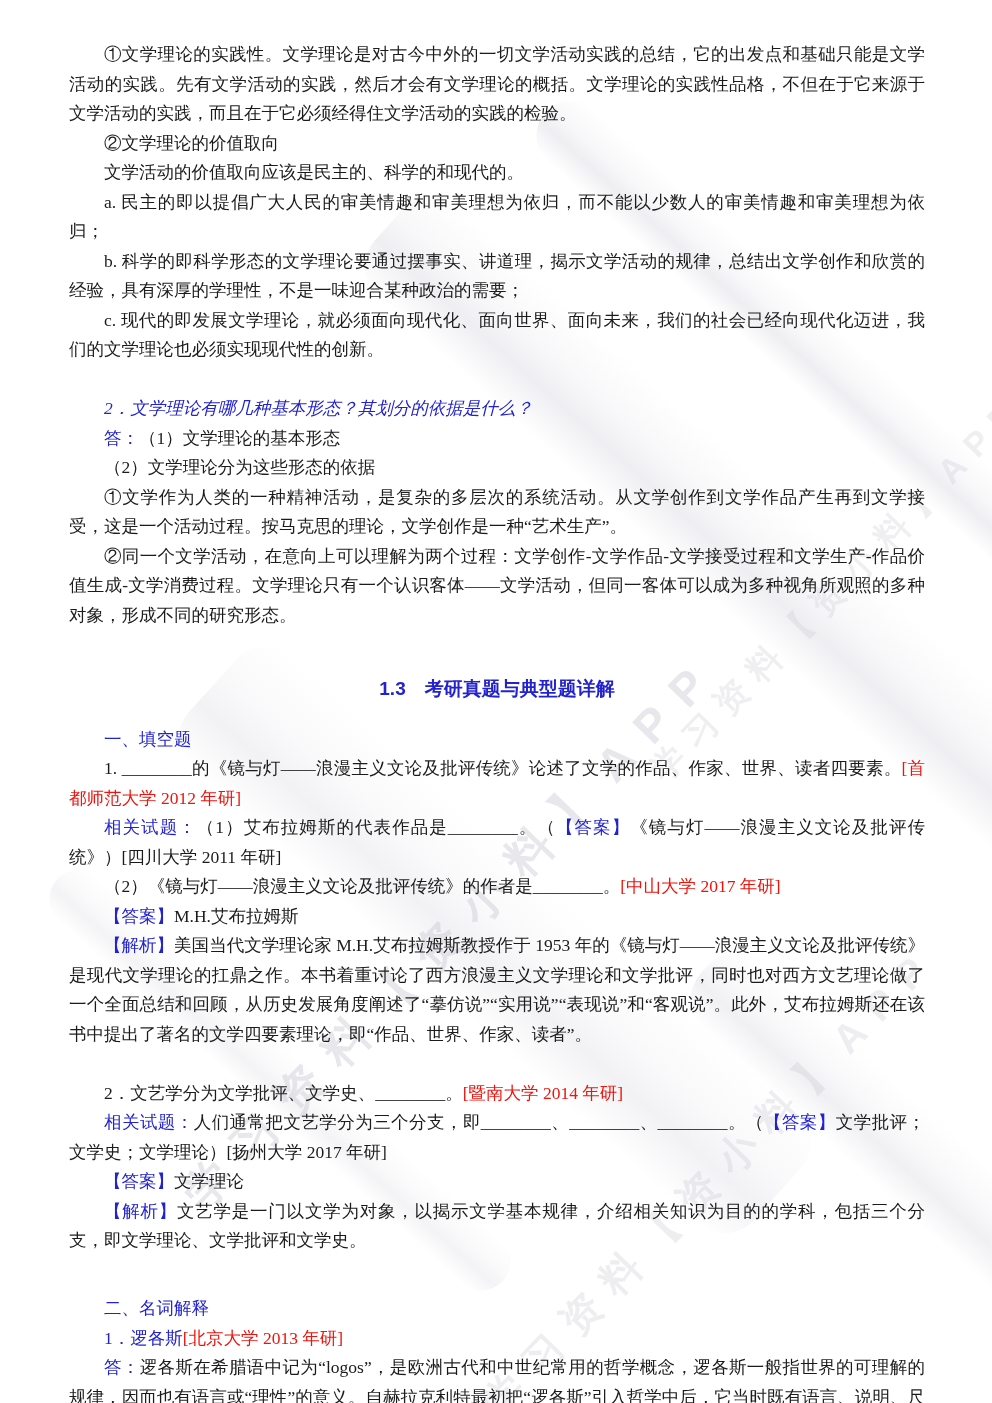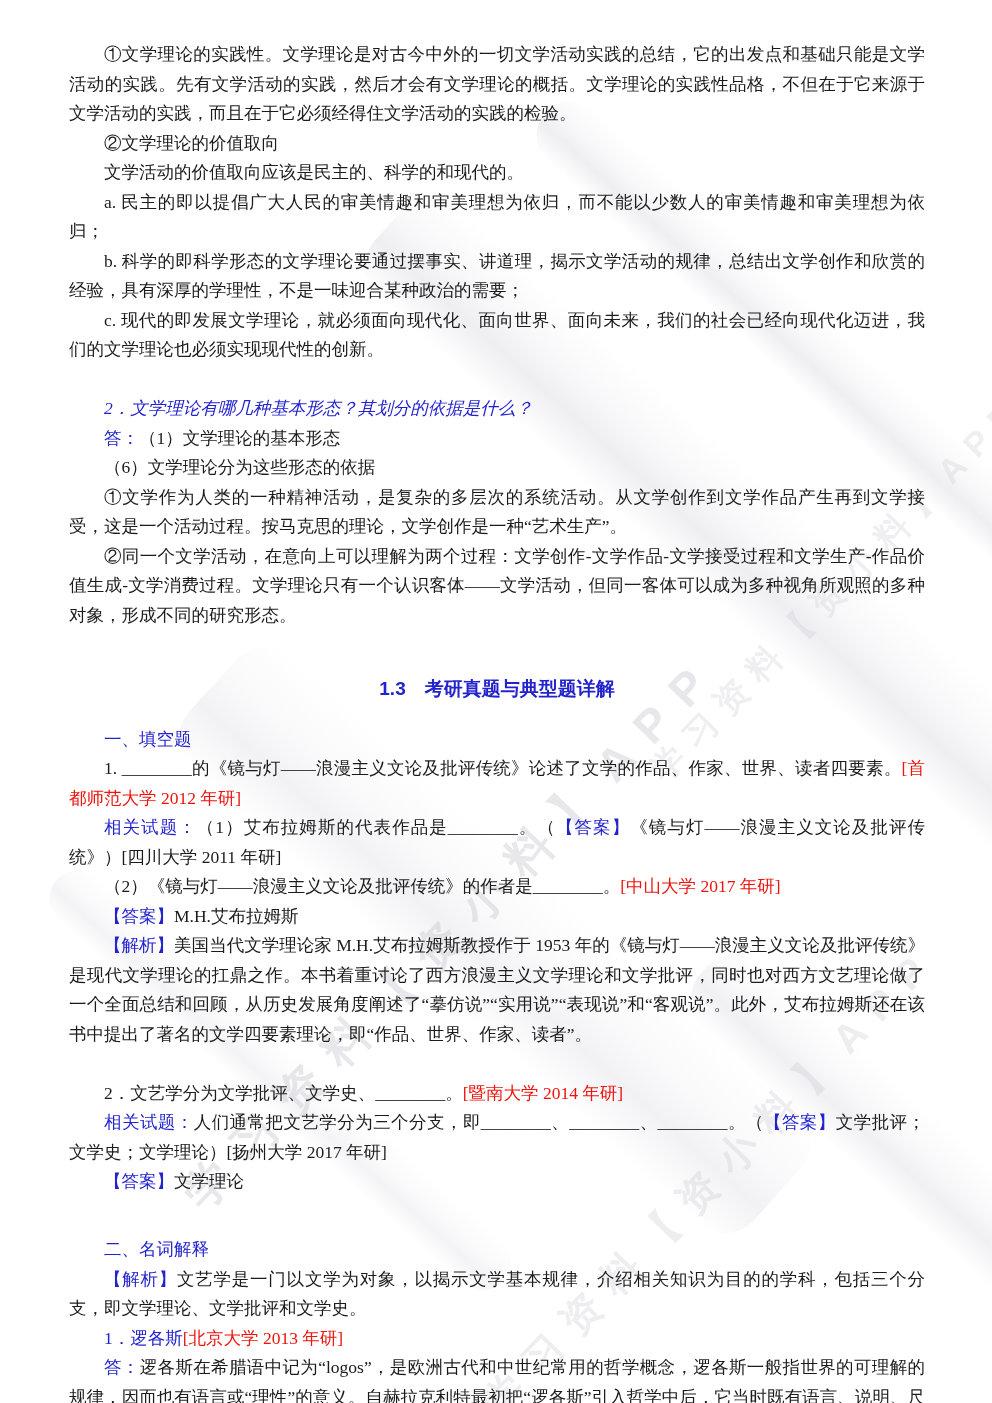--- a/index.html
+++ b/index.html
@@ -74,32 +74,32 @@
 
   <main class="content">
       <p><span class="seg-black">①文学理论的实践性。文学理论是对古今中外的一切文学活动实践的总结，它的出发点和基础只能是文学活动的实践。先有文学活动的实践，然后才会有文学理论的概括。文学理论的实践性品格，不但在于它来源于文学活动的实践，而且在于它必须经得住文学活动的实践的检验。</span></p>
       <p><span class="seg-black">②文学理论的价值取向</span></p>
       <p><span class="seg-black">文学活动的价值取向应该是民主的、科学的和现代的。</span></p>
       <p><span class="seg-black">a. 民主的即以提倡广大人民的审美情趣和审美理想为依归，而不能以少数人的审美情趣和审美理想为依归；</span></p>
       <p><span class="seg-black">b. 科学的即科学形态的文学理论要通过摆事实、讲道理，揭示文学活动的规律，总结出文学创作和欣赏的经验，具有深厚的学理性，不是一味迎合某种政治的需要；</span></p>
       <p><span class="seg-black">c. 现代的即发展文学理论，就必须面向现代化、面向世界、面向未来，我们的社会已经向现代化迈进，我们的文学理论也必须实现现代性的创新。</span></p>
       <p style="margin-top: 29.5px; font-style: italic;"><span class="seg-blue">2．文学理论有哪几种基本形态？其划分的依据是什么？</span></p>
       <p><span class="seg-blue">答：</span><span class="seg-black">（1）文学理论的基本形态</span></p>
-      <p><span class="seg-black">（6）文学理论分为这些形态的依据</span></p>
+      <p><span class="seg-black">（2）文学理论分为这些形态的依据</span></p>
       <p><span class="seg-black">①文学作为人类的一种精神活动，是复杂的多层次的系统活动。从文学创作到文学作品产生再到文学接受，这是一个活动过程。按马克思的理论，文学创作是一种“艺术生产”。</span></p>
       <p><span class="seg-black">②同一个文学活动，在意向上可以理解为两个过程：文学创作-文学作品-文学接受过程和文学生产-作品价值生成-文学消费过程。文学理论只有一个认识客体——文学活动，但同一客体可以成为多种视角所观照的多种对象，形成不同的研究形态。</span></p>
       <p class="heading-center" style="margin-top: 44.25px;"><span class="seg-blue">1.3　考研真题与典型题详解</span></p>
       <p style="margin-top: 21px;"><span class="seg-blue">一、填空题</span></p>
       <p><span class="seg-black">1. ________的《镜与灯——浪漫主义文论及批评传统》论述了文学的作品、作家、世界、读者四要素。</span><span class="seg-red">[首都师范大学 2012 年研]</span></p>
       <p><span class="seg-blue">相关试题：</span><span class="seg-black">（1）艾布拉姆斯的代表作品是________。（</span><span class="seg-blue">【答案】</span><span class="seg-black">《镜与灯——浪漫主义文论及批评传统》）[四川大学 2011 年研]</span></p>
       <p><span class="seg-black">（2）《镜与灯——浪漫主义文论及批评传统》的作者是________。</span><span class="seg-red">[中山大学 2017 年研]</span></p>
       <p><span class="seg-blue">【答案】</span><span class="seg-black">M.H.艾布拉姆斯</span></p>
       <p><span class="seg-blue">【解析】</span><span class="seg-black">美国当代文学理论家 M.H.艾布拉姆斯教授作于 1953 年的《镜与灯——浪漫主义文论及批评传统》是现代文学理论的扛鼎之作。本书着重讨论了西方浪漫主义文学理论和文学批评，同时也对西方文艺理论做了一个全面总结和回顾，从历史发展角度阐述了“摹仿说”“实用说”“表现说”和“客观说”。此外，艾布拉姆斯还在该书中提出了著名的文学四要素理论，即“作品、世界、作家、读者”。</span></p>
       <p style="margin-top: 29.5px;"><span class="seg-black">2．文艺学分为文学批评、文学史、________。</span><span class="seg-red">[暨南大学 2014 年研]</span></p>
       <p><span class="seg-blue">相关试题：</span><span class="seg-black">人们通常把文艺学分为三个分支，即________、________、________。（</span><span class="seg-blue">【答案】</span><span class="seg-black">文学批评；文学史；文学理论）[扬州大学 2017 年研]</span></p>
       <p><span class="seg-blue">【答案】</span><span class="seg-black">文学理论</span></p>
+      <p><span class="seg-blue">【解析】</span><span class="seg-black">文艺学是一门以文学为对象，以揭示文学基本规律，介绍相关知识为目的的学科，包括三个分支，即文学理论、文学批评和文学史。</span></p>
       <p style="margin-top: 38.35px;"><span class="seg-blue">二、名词解释</span></p>
-      <p><span class="seg-blue">【解析】</span><span class="seg-black">文艺学是一门以文学为对象，以揭示文学基本规律，介绍相关知识为目的的学科，包括三个分支，即文学理论、文学批评和文学史。</span></p>
       <p><span class="seg-blue">1．逻各斯</span><span class="seg-red">[北京大学 2013 年研]</span></p>
       <p><span class="seg-blue">答：</span><span class="seg-black">逻各斯在希腊语中记为“logos”，是欧洲古代和中世纪常用的哲学概念，逻各斯一般指世界的可理解的规律，因而也有语言或“理性”的意义。自赫拉克利特最初把“逻各斯”引入哲学中后，它当时既有语言、说明、尺度之蕴，又有理性、法则之意。海德格尔曾经从语源学上对逻各斯有过考证，他认为古希腊语中的“logos”，起源于“legein”，而“legein”，在古希腊语中意为“说话”。后来，德里达继承海德格尔的思路对西方哲学进行了总的概括，提出了以逻各斯为中心的逻各斯中心主义。</span></p>
     </main>
 
 </div>
 
 </body></html>

